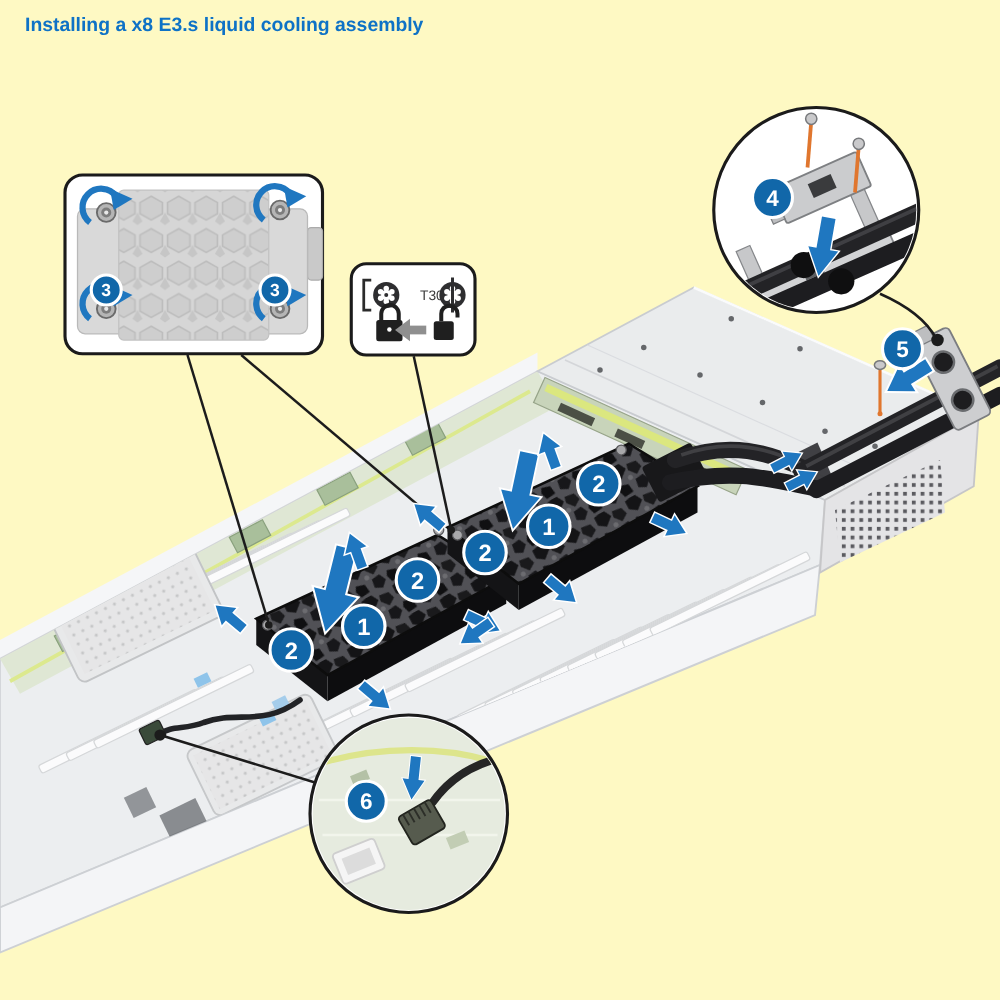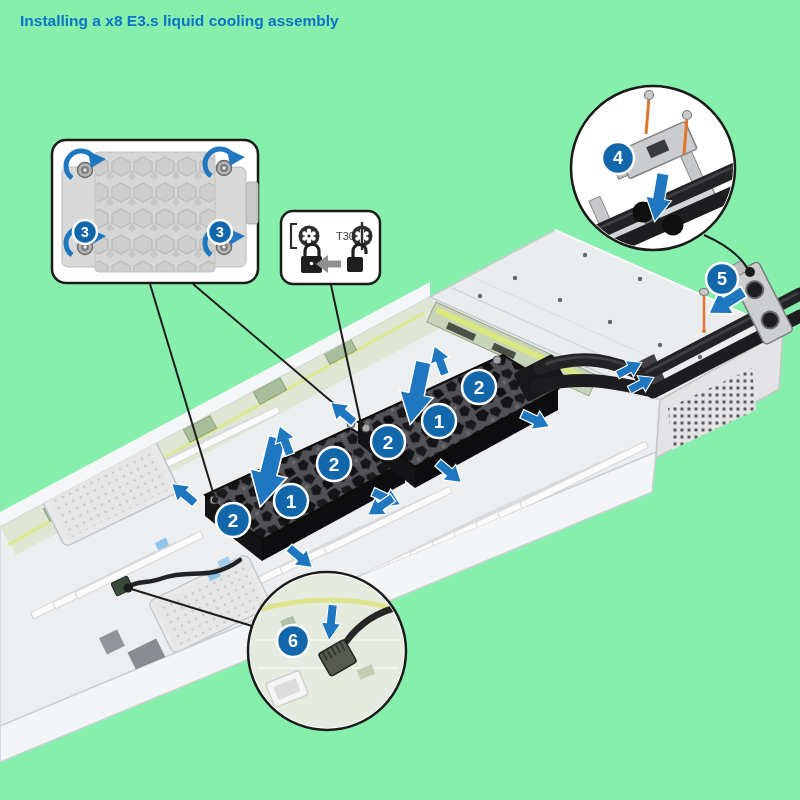--- a/index.html
+++ b/index.html
@@ -1,16 +1,16 @@
 <!DOCTYPE html>
 <html><head>
 <meta charset="utf-8">
 <style>
   html,body{margin:0;padding:0;background:#fff;}
-  .figure{position:relative;width:800px;height:800px;background:#86efac;overflow:hidden;
+  .figure{position:relative;width:800px;height:800px;background:#fef9c3;overflow:hidden;
           font-family:"Liberation Sans",sans-serif;}
   .title{position:absolute;left:20px;top:12px;font-size:15.5px;font-weight:bold;color:#0e72c6;}
   svg{position:absolute;left:0;top:0;}
   svg text{font-family:"Liberation Sans",sans-serif;}
   .badge-num{fill:#fff;font-weight:bold;text-anchor:middle;}
   .t30{fill:#3c3c3c;font-size:11px;}
   .outlined{paint-order:stroke;}
 </style>
 </head>
 <body>

